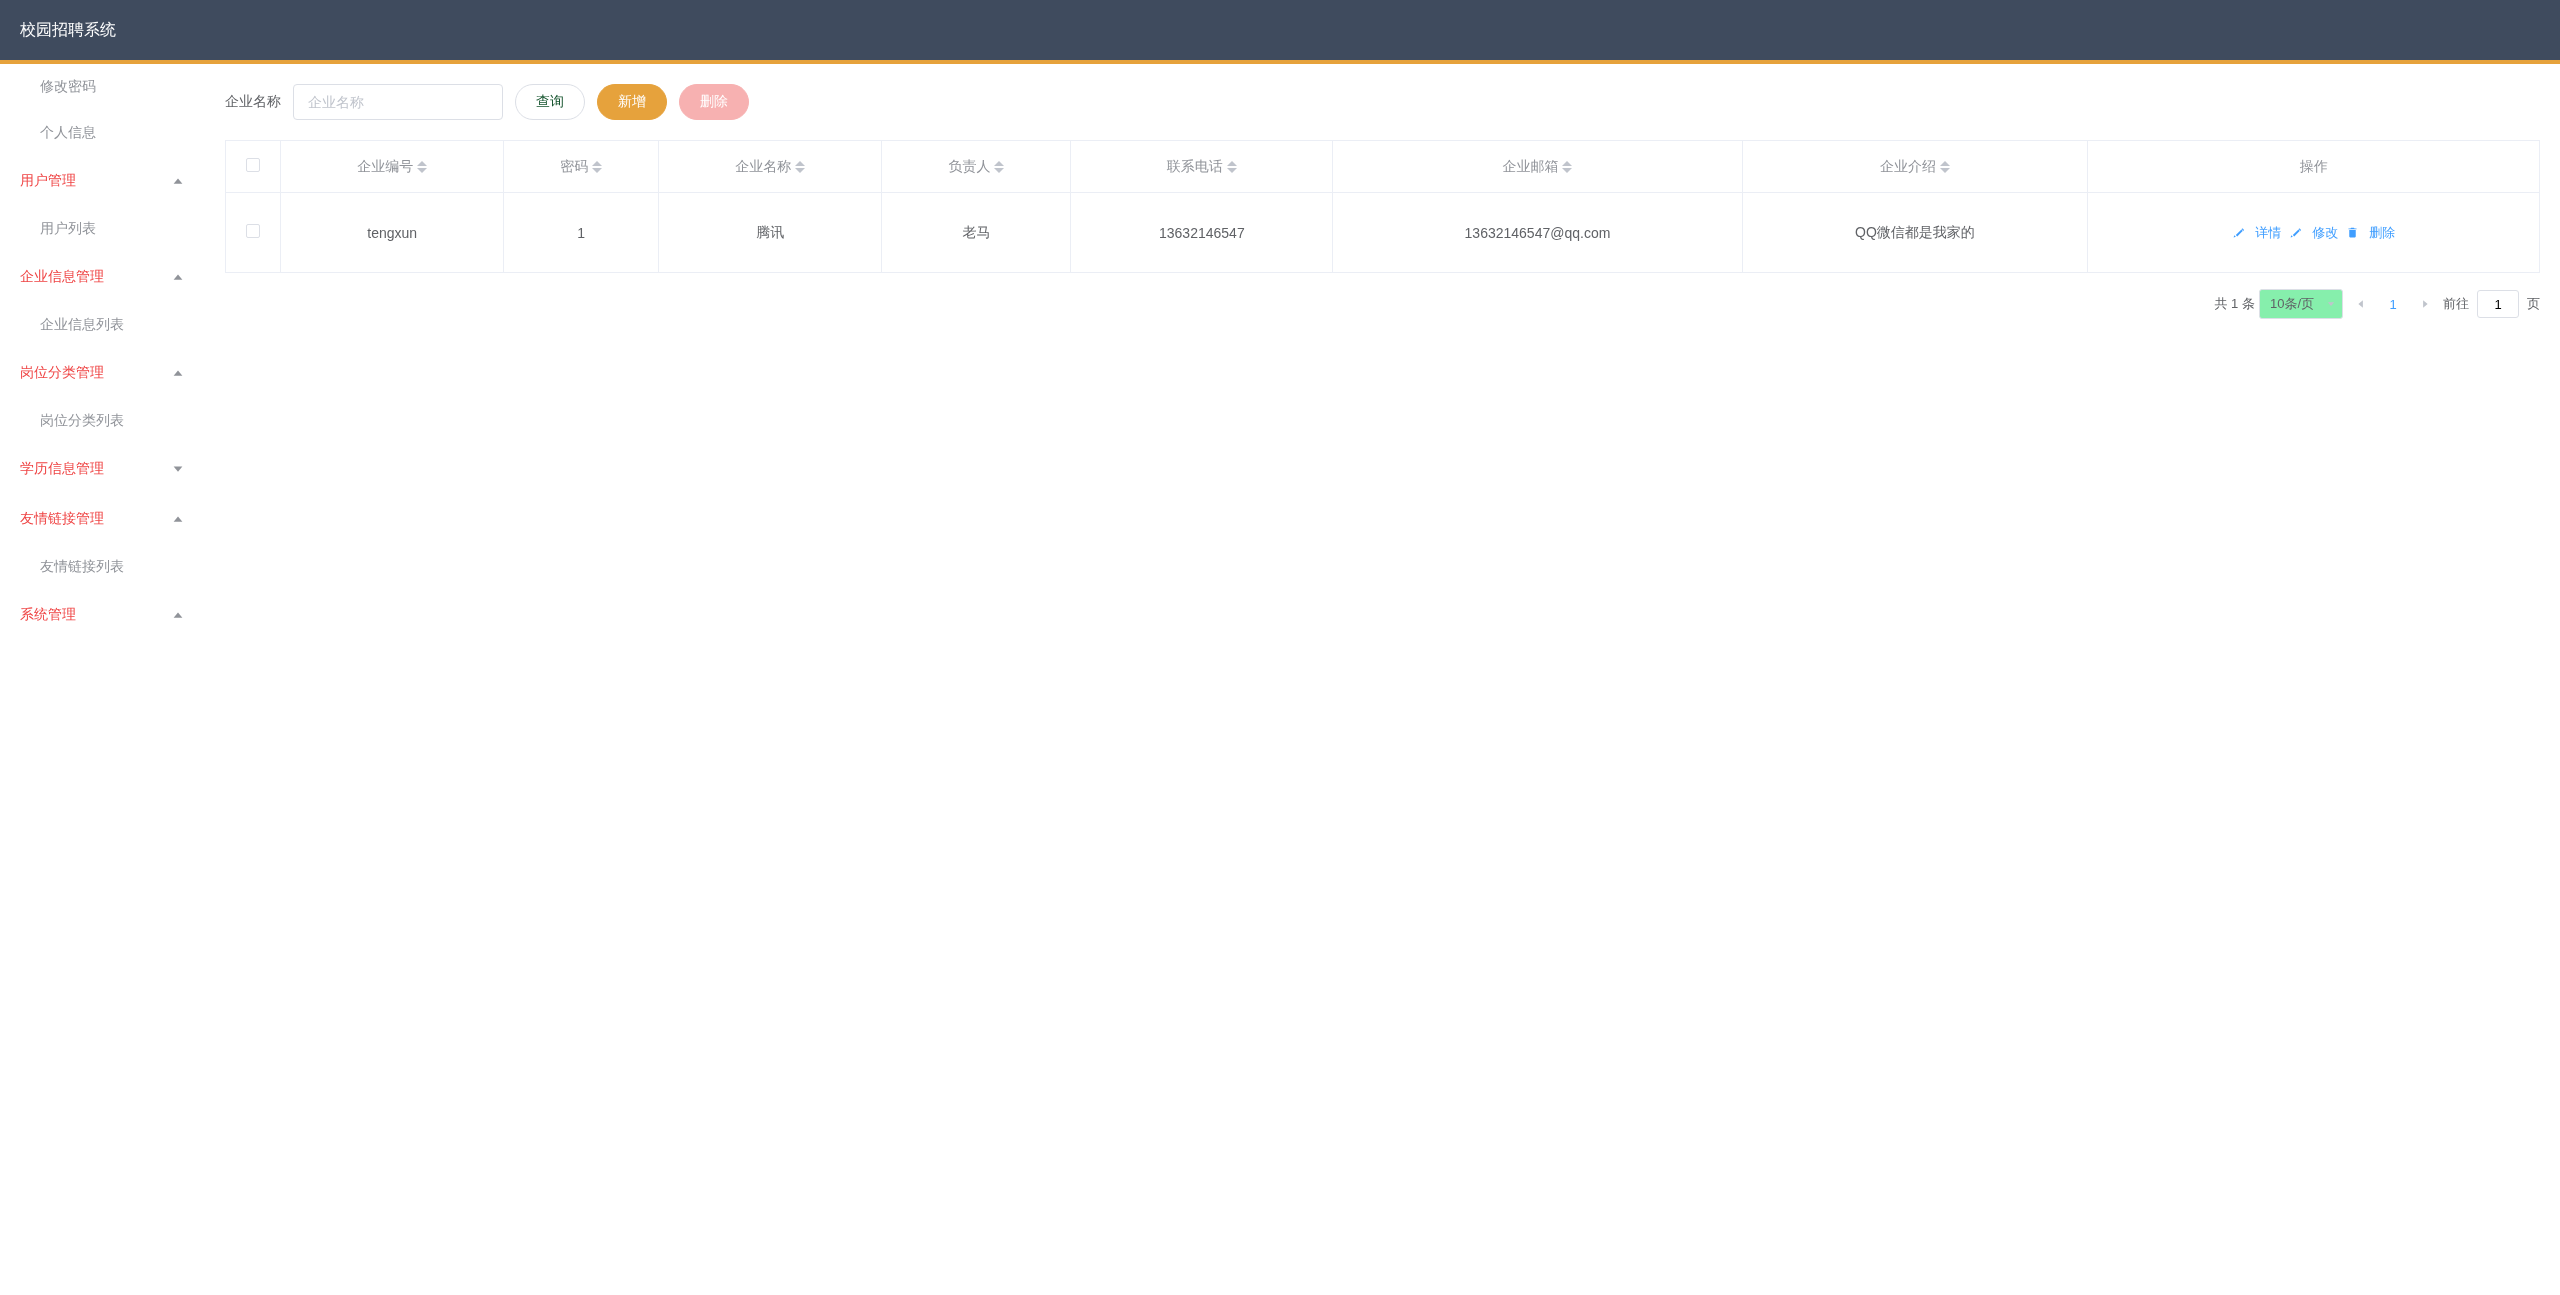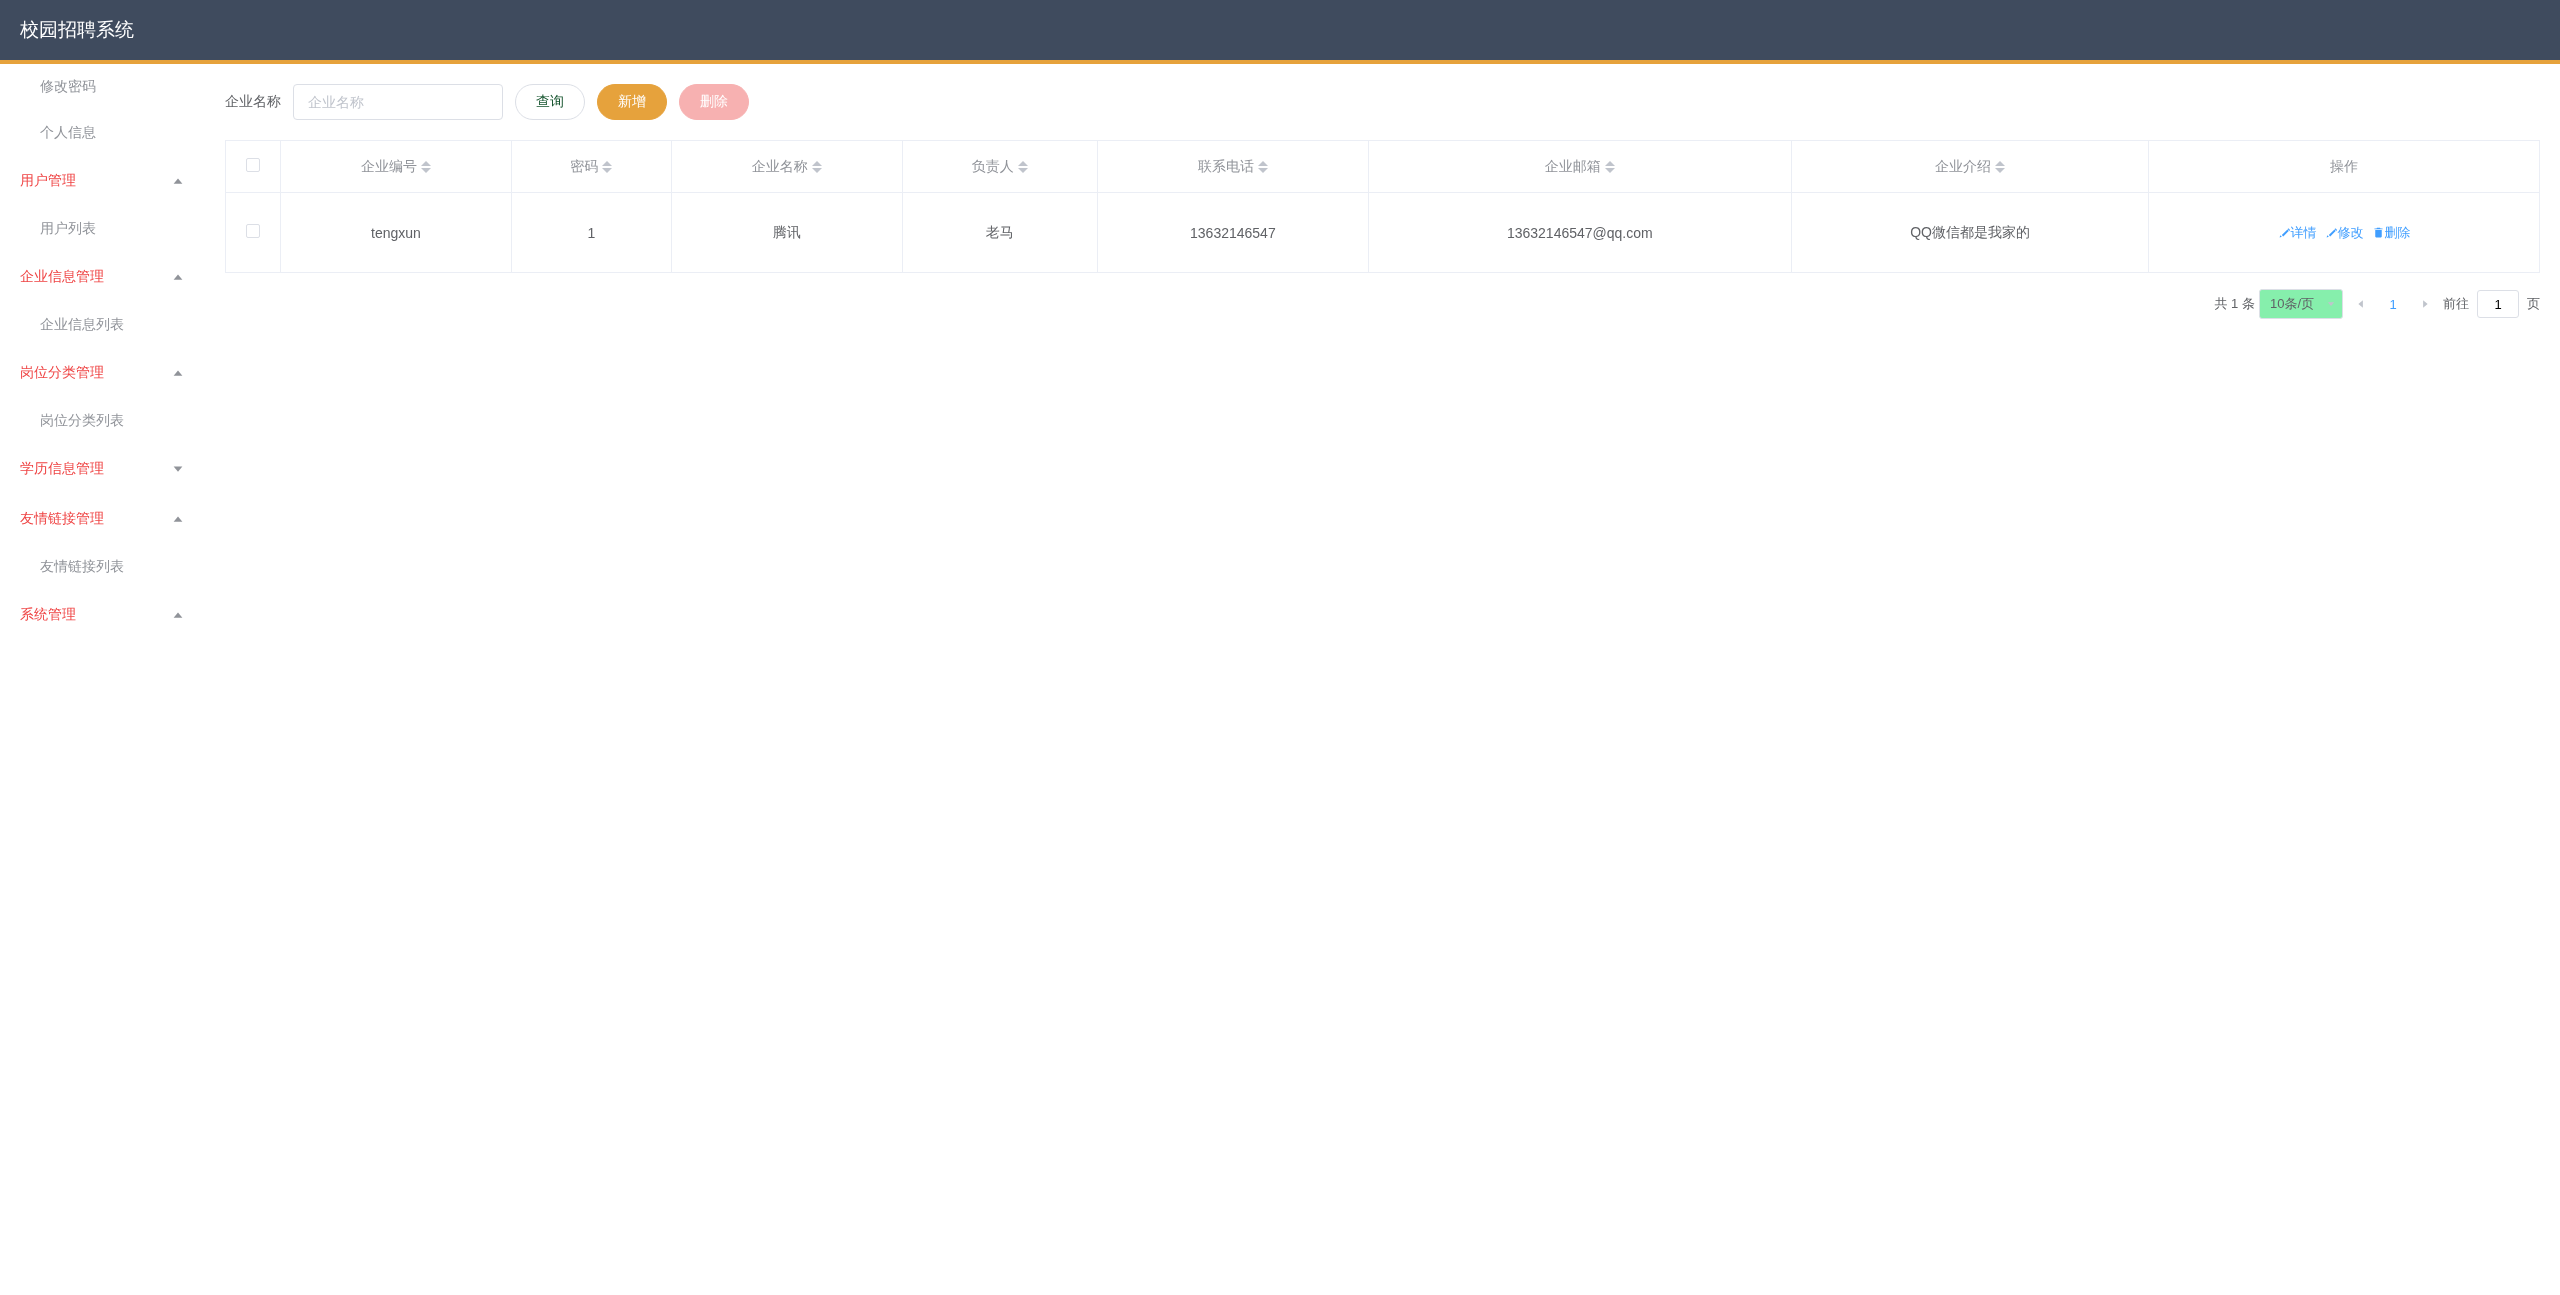--- a/index.html
+++ b/index.html
@@ -1,20 +1,20 @@
 <!DOCTYPE html>
 <html><head>
 <meta charset="utf-8">
 <style>
   * { box-sizing: border-box; margin: 0; padding: 0; }
   body { font-family: "Helvetica Neue", Helvetica, "PingFang SC", "Microsoft YaHei", Arial, sans-serif; font-size: 14px; color: #606266; background: #fff; }
   
   
   .header { height: 60px; background: #3f4b5e; display: flex; align-items: center; justify-content: space-between; color: #fff; }
-  .header-title { font-size: 19px; padding-left: 20px; font-weight: 400; }
+  .header-title { font-size: 16px; padding-left: 20px; font-weight: 400; }
   .header-right { display: flex; height: 100%; }
   .header-btn { display: flex; align-items: center; padding: 0 22px; border-left: 1px solid #5a6578; cursor: pointer; font-size: 15px; color: #fff; white-space: nowrap; }
   
   
   .accent-bar { height: 4px; background: #e6a23c; }
   
   
   .container { display: flex; height: calc(100vh - 64px); }
   .sidebar { width: 205px; padding-top: 0; overflow-y: auto; flex-shrink: 0; }
   .main { flex: 1; padding: 20px; overflow: auto; }
@@ -41,21 +41,21 @@
   .table th:last-child { border-right: none; }
   .table td { color: #606266; height: 80px; border-right: 1px solid #ebeef5; }
   .table td:last-child { border-right: none; }
   .checkbox-cell { width: 55px; }
   .checkbox { width: 14px; height: 14px; border: 1px solid #dcdfe6; border-radius: 2px; display: inline-block; cursor: pointer; background: #fff; }
   .sort-carets { display: inline-flex; flex-direction: column; vertical-align: middle; margin-left: 4px; line-height: 0; }
   .caret-up, .caret-down { width: 0; height: 0; border-left: 5px solid transparent; border-right: 5px solid transparent; }
   .caret-up { border-bottom: 5px solid #c0c4cc; margin-bottom: 2px; }
   .caret-down { border-top: 5px solid #c0c4cc; }
   .action-links { display: flex; flex-wrap: wrap; justify-content: center; gap: 8px; }
-  .action-link { color: #409eff; cursor: pointer; display: inline-flex; align-items: center; gap: 0; font-size: 13px; }
+  .action-link { color: #409eff; cursor: pointer; display: inline-flex; align-items: center; gap: 10px; font-size: 13px; }
   .action-link svg { width: 13px; height: 13px; fill: #409eff; }
   
   
   .pagination { display: flex; align-items: center; justify-content: flex-end; gap: 4px; margin-top: 16px; font-size: 13px; color: #606266; }
   .page-select { height: 30px; border: 1px solid #dcdfe6; border-radius: 3px; padding: 0 28px 0 10px; font-size: 13px; background: #86efac; cursor: pointer; position: relative; display: inline-flex; align-items: center; }
   .page-select .chev-down { position: absolute; right: 6px; }
   .page-nav { width: 28px; height: 28px; display: inline-flex; align-items: center; justify-content: center; cursor: pointer; color: #c0c4cc; }
   .page-num { width: 28px; height: 28px; display: inline-flex; align-items: center; justify-content: center; color: #409eff; font-weight: 500; }
   .page-jump-input { width: 42px; height: 28px; border: 1px solid #dcdfe6; border-radius: 3px; text-align: center; font-size: 13px; margin: 0 4px; }
 </style>

